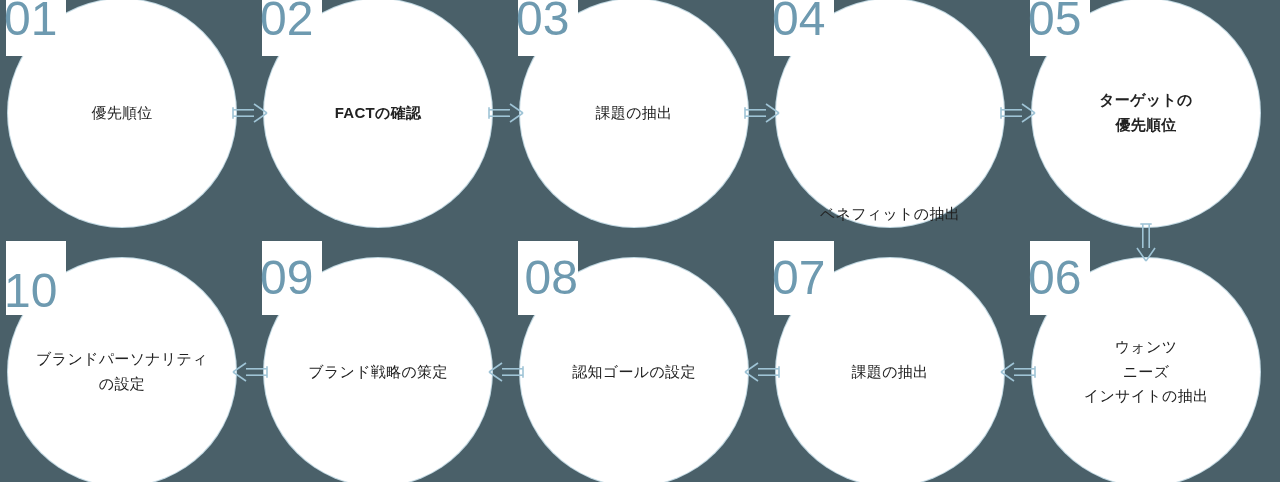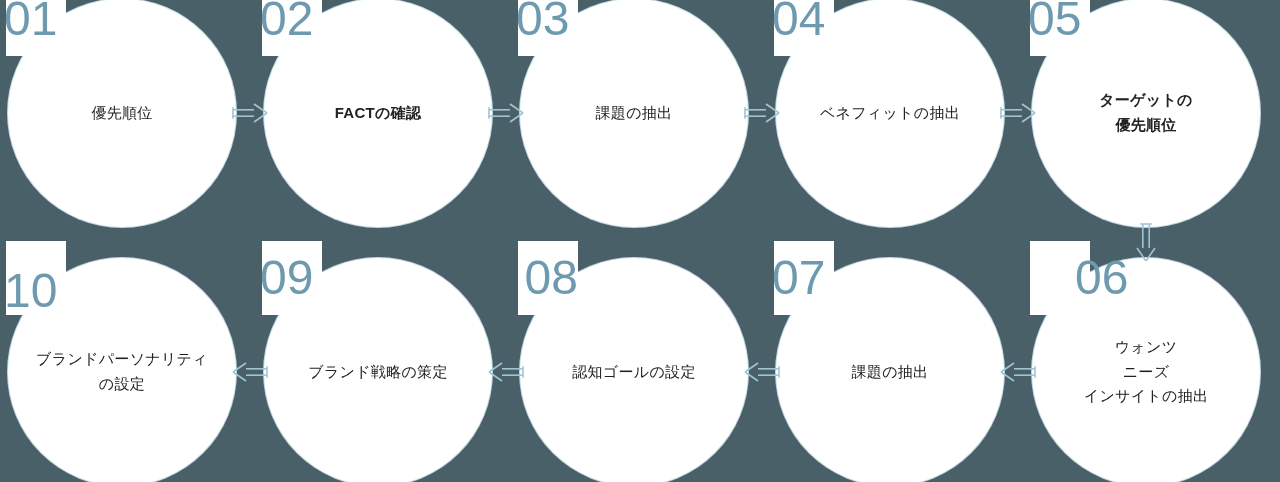--- a/index.html
+++ b/index.html
@@ -150,39 +150,39 @@
     </div>
     <div class="badge" style="left: 262px; top: -18px;">
       <span class="badge-num">02</span>
     </div>
     <div class="node" style="left: 520px; top: -1px;">
       <div class="node-label">課題の抽出</div>
     </div>
     <div class="badge" style="left: 518px; top: -18px;">
       <span class="badge-num">03</span>
     </div>
-    <div class="node" style="left: 776px; top: -1px;">
+    <div class="node" style="left: 776px; top: -1px; align-items: flex-end;">
       <div class="node-label">ベネフィットの抽出</div>
     </div>
     <div class="badge" style="left: 774px; top: -18px;">
       <span class="badge-num">04</span>
     </div>
     <div class="node" style="left: 1032px; top: -1px; font-weight: bold;">
       <div class="node-label">ターゲットの
 優先順位</div>
     </div>
     <div class="badge" style="left: 1030px; top: -18px;">
       <span class="badge-num">05</span>
     </div>
     <div class="node" style="left: 1032px; top: 258px;">
       <div class="node-label">ウォンツ
 ニーズ
 インサイトの抽出</div>
     </div>
-    <div class="badge" style="left: 1030px; top: 241px; padding-left: 47px;">
+    <div class="badge" style="left: 1030px; top: 241px;">
       <span class="badge-num">06</span>
     </div>
     <div class="node" style="left: 776px; top: 258px;">
       <div class="node-label">課題の抽出</div>
     </div>
     <div class="badge" style="left: 774px; top: 241px;">
       <span class="badge-num">07</span>
     </div>
     <div class="node" style="left: 520px; top: 258px;">
       <div class="node-label">認知ゴールの設定</div>

